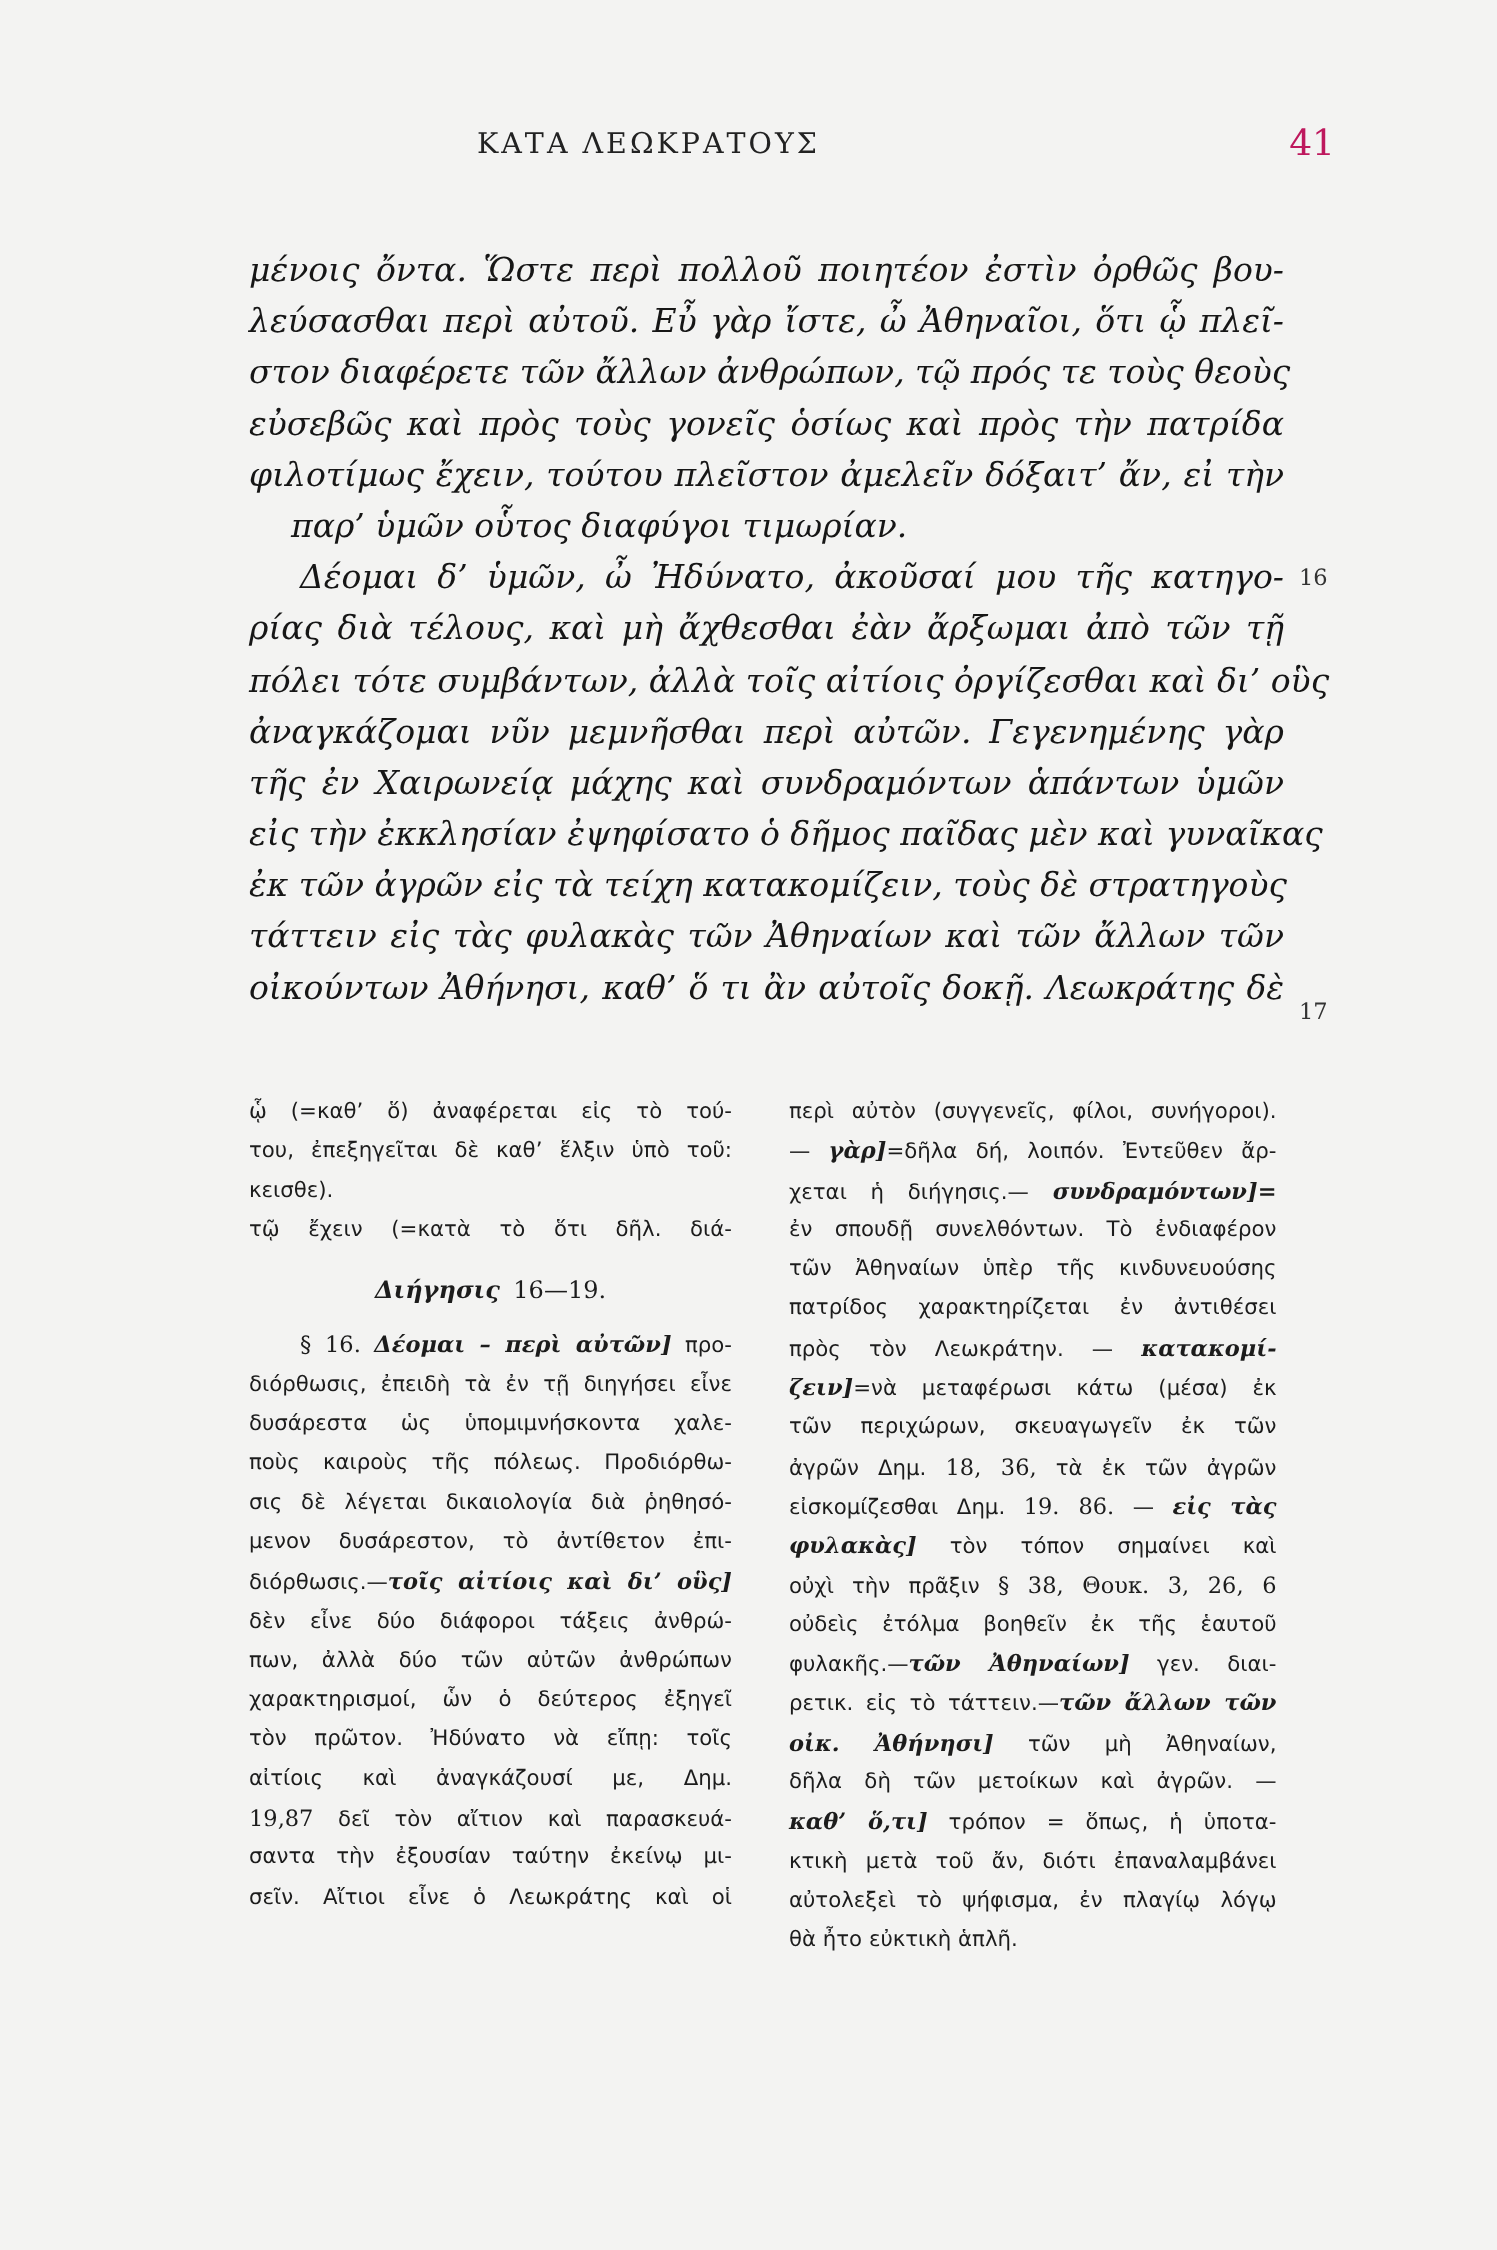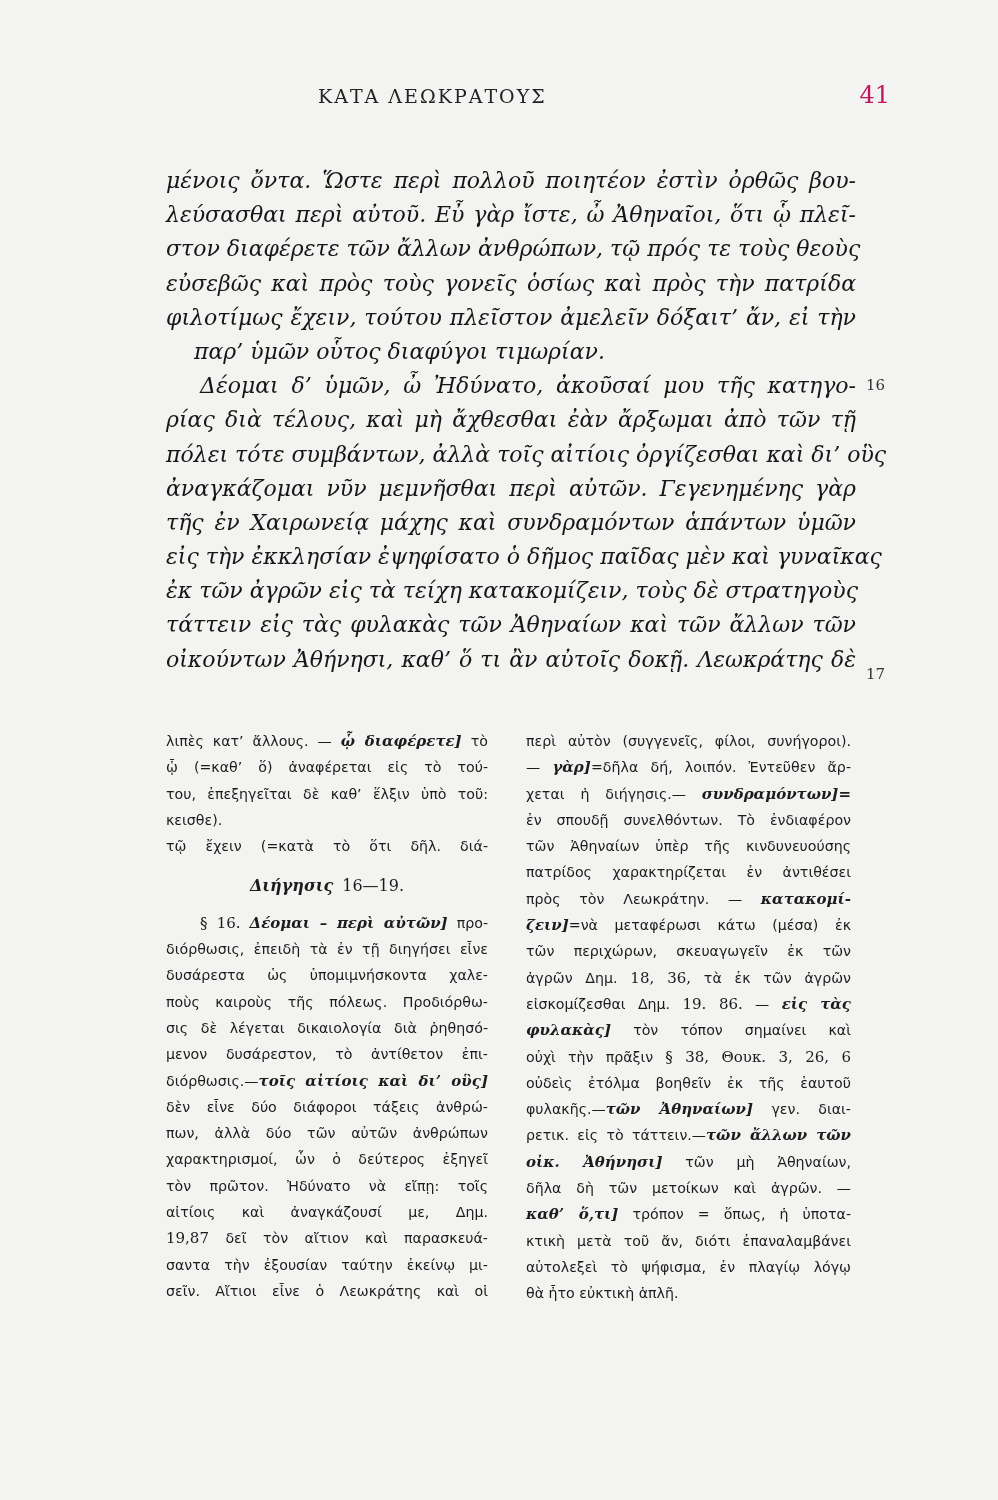--- a/index.html
+++ b/index.html
@@ -148,23 +148,20 @@
     <span class="main-line">εἰς τὴν ἐκκλησίαν ἐψηφίσατο ὁ δῆμος παῖδας μὲν καὶ γυναῖκας</span>
     <span class="main-line">ἐκ τῶν ἀγρῶν εἰς τὰ τείχη κατακομίζειν, τοὺς δὲ στρατηγοὺς</span>
     <span class="main-line">τάττειν εἰς τὰς φυλακὰς τῶν Ἀθηναίων καὶ τῶν ἄλλων τῶν</span>
     <span class="main-line">οἰκούντων Ἀθήνησι, καθ’ ὅ τι ἂν αὐτοῖς δοκῇ. Λεωκράτης δὲ</span>
   </div>
 
   <span class="margin-num margin-16">16</span>
   <span class="margin-num margin-17">17</span>
 
   <div class="notes notes-left">
-    <span class="note-line">
-      <span>λιπὲς κατ’ ἄλλους. — </span><span class="lemma">ᾧ διαφέρετε]</span><span> τὸ</span>
-    </span>
     <span class="note-line">ᾧ (=καθ’ ὅ) ἀναφέρεται εἰς τὸ τού-</span>
     <span class="note-line">του, ἐπεξηγεῖται δὲ καθ’ ἕλξιν ὑπὸ τοῦ:</span>
     <span class="note-line last-short">κεισθε).</span>
     <span class="note-line">τῷ ἔχειν (=κατὰ τὸ ὅτι δῆλ. διά-</span>
     <span class="note-line centered">
       <span class="heading">Διήγησις</span>&nbsp;&nbsp;<span class="heading-range">16—19.</span>
     </span>
     <span class="note-line indent">
       <span class="num-bold">§ 16.</span>&nbsp;<span class="lemma">Δέομαι – περὶ αὐτῶν]</span><span> προ-</span>
     </span>

